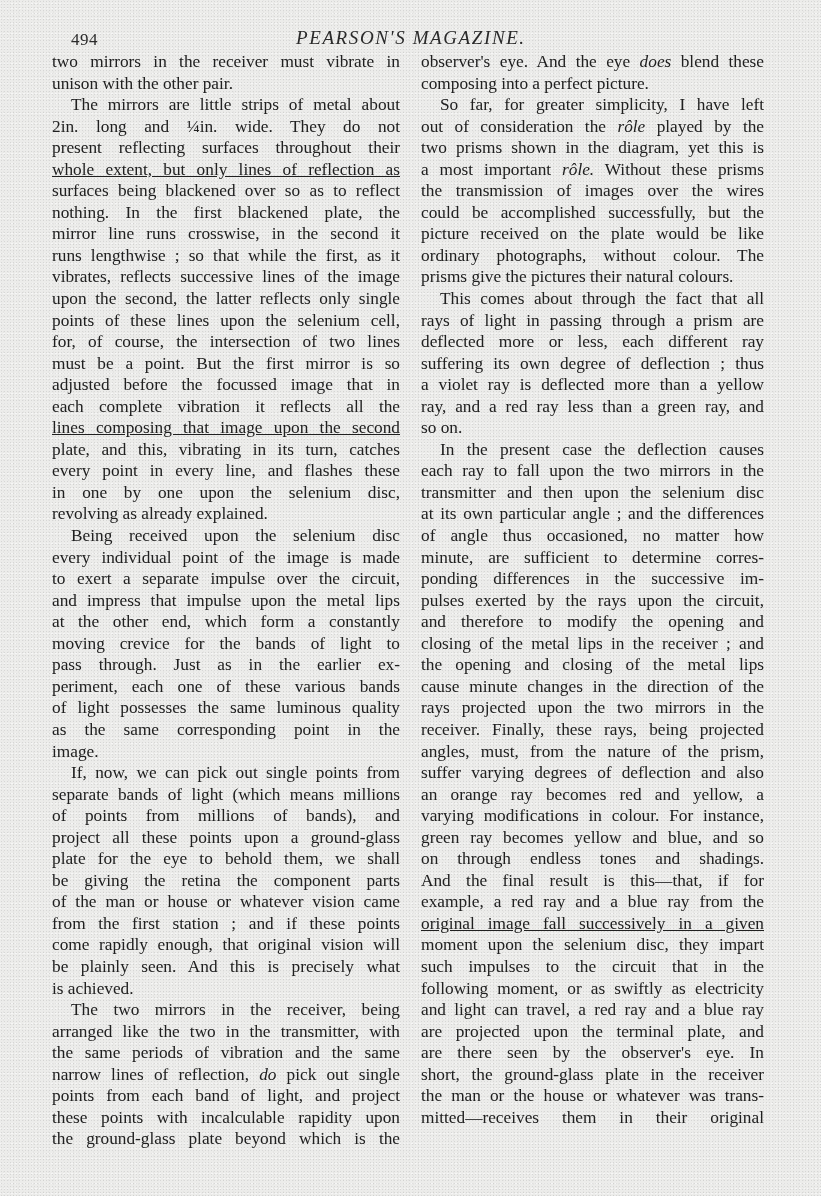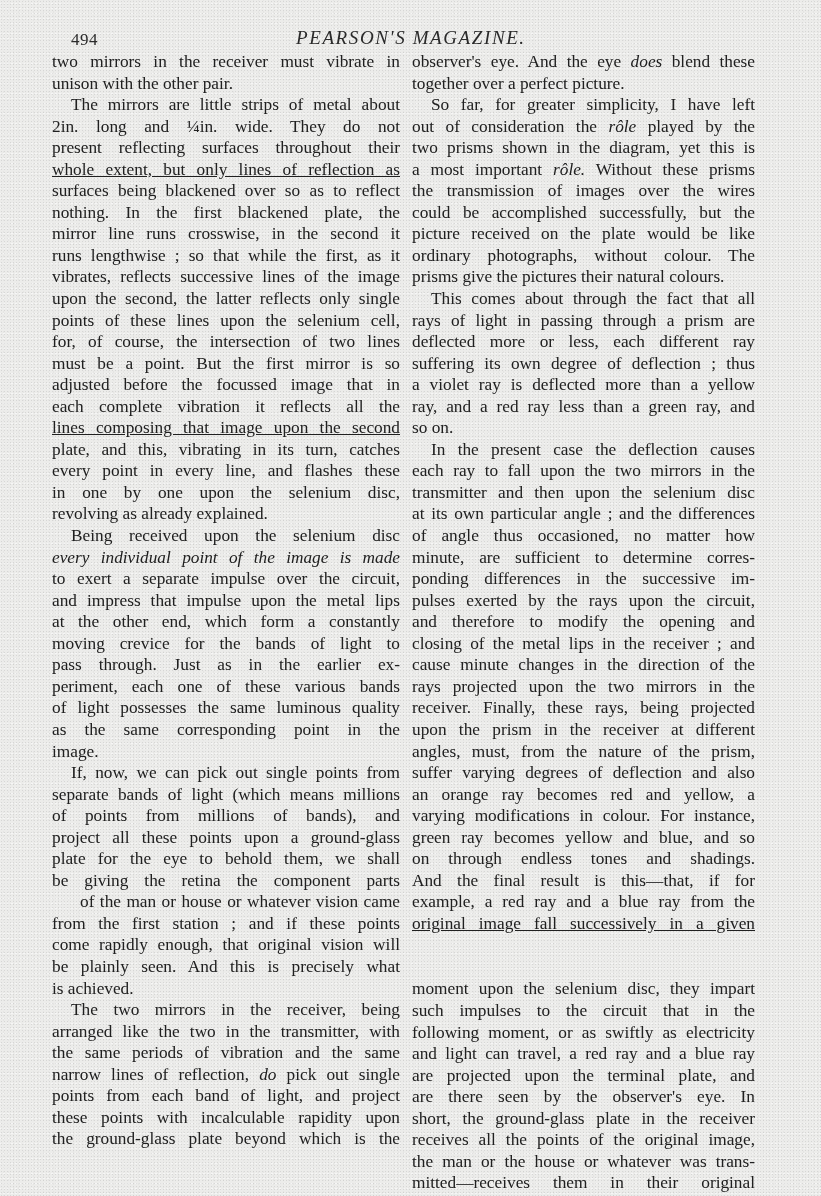--- a/index.html
+++ b/index.html
@@ -52,21 +52,21 @@
     }
     .column {
       position: absolute;
       top: 51px;
       font-size: 17.3px;
       line-height: 21.55px;
       text-align: justify;
       color: #202020;
     }
     .col-left { left: 52px; width: 348px; }
-    .col-right { left: 412px; width: 343px; }
+    .col-right { left: 421px; width: 343px; }
     .line {
       display: block;
       height: 21.55px;
       white-space: nowrap;
       text-align: justify;
       text-align-last: justify;
       overflow: visible;
     }
     .line.last {
       text-align-last: left;
@@ -102,52 +102,52 @@
       <div class="line" style="white-space: normal; overflow: hidden;">for, of course, the intersection of two lines<span style="display: inline-block; width: 100%; height: 0px;"></span></div>
       <div class="line" style="white-space: normal; overflow: hidden;">must be a point. But the first mirror is so<span style="display: inline-block; width: 100%; height: 0px;"></span></div>
       <div class="line" style="white-space: normal; overflow: hidden;">adjusted before the focussed image that in<span style="display: inline-block; width: 100%; height: 0px;"></span></div>
       <div class="line" style="white-space: normal; overflow: hidden;">each complete vibration it reflects all the<span style="display: inline-block; width: 100%; height: 0px;"></span></div>
       <div class="line" style="white-space: normal; overflow: hidden; text-decoration: underline;">lines composing that image upon the second<span style="display: inline-block; width: 100%; height: 0px;"></span></div>
       <div class="line" style="white-space: normal; overflow: hidden;">plate, and this, vibrating in its turn, catches<span style="display: inline-block; width: 100%; height: 0px;"></span></div>
       <div class="line" style="white-space: normal; overflow: hidden;">every point in every line, and flashes these<span style="display: inline-block; width: 100%; height: 0px;"></span></div>
       <div class="line" style="white-space: normal; overflow: hidden;">in one by one upon the selenium disc,<span style="display: inline-block; width: 100%; height: 0px;"></span></div>
       <div class="line last">revolving as already explained.</div>
       <div class="line indent" style="white-space: normal; overflow: hidden;">Being received upon the selenium disc<span style="display: inline-block; width: 100%; height: 0px;"></span></div>
-      <div class="line" style="white-space: normal; overflow: hidden; font-style: italic;">every individual point of the image is made<span style="display: inline-block; width: 100%; height: 0px;"></span></div>
+      <div class="line" style="white-space: normal; overflow: hidden;">every individual point of the image is made<span style="display: inline-block; width: 100%; height: 0px;"></span></div>
       <div class="line" style="white-space: normal; overflow: hidden;">to exert a separate impulse over the circuit,<span style="display: inline-block; width: 100%; height: 0px;"></span></div>
       <div class="line" style="white-space: normal; overflow: hidden;">and impress that impulse upon the metal lips<span style="display: inline-block; width: 100%; height: 0px;"></span></div>
       <div class="line" style="white-space: normal; overflow: hidden;">at the other end, which form a constantly<span style="display: inline-block; width: 100%; height: 0px;"></span></div>
       <div class="line" style="white-space: normal; overflow: hidden;">moving crevice for the bands of light to<span style="display: inline-block; width: 100%; height: 0px;"></span></div>
       <div class="line" style="white-space: normal; overflow: hidden;">pass through. Just as in the earlier ex-<span style="display: inline-block; width: 100%; height: 0px;"></span></div>
       <div class="line" style="white-space: normal; overflow: hidden;">periment, each one of these various bands<span style="display: inline-block; width: 100%; height: 0px;"></span></div>
       <div class="line" style="white-space: normal; overflow: hidden;">of light possesses the same luminous quality<span style="display: inline-block; width: 100%; height: 0px;"></span></div>
       <div class="line" style="white-space: normal; overflow: hidden;">as the same corresponding point in the<span style="display: inline-block; width: 100%; height: 0px;"></span></div>
       <div class="line last">image.</div>
       <div class="line indent" style="white-space: normal; overflow: hidden;">If, now, we can pick out single points from<span style="display: inline-block; width: 100%; height: 0px;"></span></div>
       <div class="line" style="white-space: normal; overflow: hidden;">separate bands of light (which means millions<span style="display: inline-block; width: 100%; height: 0px;"></span></div>
       <div class="line" style="white-space: normal; overflow: hidden;">of points from millions of bands), and<span style="display: inline-block; width: 100%; height: 0px;"></span></div>
       <div class="line" style="white-space: normal; overflow: hidden;">project all these points upon a ground-glass<span style="display: inline-block; width: 100%; height: 0px;"></span></div>
       <div class="line" style="white-space: normal; overflow: hidden;">plate for the eye to behold them, we shall<span style="display: inline-block; width: 100%; height: 0px;"></span></div>
       <div class="line" style="white-space: normal; overflow: hidden;">be giving the retina the component parts<span style="display: inline-block; width: 100%; height: 0px;"></span></div>
-      <div class="line" style="white-space: normal; overflow: hidden; margin-left: 28px;">of the man or house or whatever vision came<span style="display: inline-block; width: 100%; height: 0px;"></span></div>
+      <div class="line" style="white-space: normal; overflow: hidden;">of the man or house or whatever vision came<span style="display: inline-block; width: 100%; height: 0px;"></span></div>
       <div class="line" style="white-space: normal; overflow: hidden;">from the first station ; and if these points<span style="display: inline-block; width: 100%; height: 0px;"></span></div>
       <div class="line" style="white-space: normal; overflow: hidden;">come rapidly enough, that original vision will<span style="display: inline-block; width: 100%; height: 0px;"></span></div>
       <div class="line" style="white-space: normal; overflow: hidden;">be plainly seen. And this is precisely what<span style="display: inline-block; width: 100%; height: 0px;"></span></div>
       <div class="line last">is achieved.</div>
       <div class="line indent" style="white-space: normal; overflow: hidden;">The two mirrors in the receiver, being<span style="display: inline-block; width: 100%; height: 0px;"></span></div>
       <div class="line" style="white-space: normal; overflow: hidden;">arranged like the two in the transmitter, with<span style="display: inline-block; width: 100%; height: 0px;"></span></div>
       <div class="line" style="white-space: normal; overflow: hidden;">the same periods of vibration and the same<span style="display: inline-block; width: 100%; height: 0px;"></span></div>
       <div class="line" style="white-space: normal; overflow: hidden;">narrow lines of reflection, <span class="seg-italic">do</span> pick out single<span style="display: inline-block; width: 100%; height: 0px;"></span></div>
       <div class="line" style="white-space: normal; overflow: hidden;">points from each band of light, and project<span style="display: inline-block; width: 100%; height: 0px;"></span></div>
       <div class="line" style="white-space: normal; overflow: hidden;">these points with incalculable rapidity upon<span style="display: inline-block; width: 100%; height: 0px;"></span></div>
       <div class="line" style="white-space: normal; overflow: hidden;">the ground-glass plate beyond which is the<span style="display: inline-block; width: 100%; height: 0px;"></span></div>
     </div>
   <div class="column col-right">
       <div class="line" style="white-space: normal; overflow: hidden;">observer's eye. And the eye <span class="seg-italic">does</span> blend these<span style="display: inline-block; width: 100%; height: 0px;"></span></div>
-      <div class="line last">together over a perfect picture.</div>
+      <div class="line last">composing into a perfect picture.</div>
       <div class="line indent" style="white-space: normal; overflow: hidden;">So far, for greater simplicity, I have left<span style="display: inline-block; width: 100%; height: 0px;"></span></div>
       <div class="line" style="white-space: normal; overflow: hidden;">out of consideration the <span class="seg-italic">rôle</span> played by the<span style="display: inline-block; width: 100%; height: 0px;"></span></div>
       <div class="line" style="white-space: normal; overflow: hidden;">two prisms shown in the diagram, yet this is<span style="display: inline-block; width: 100%; height: 0px;"></span></div>
       <div class="line" style="white-space: normal; overflow: hidden;">a most important <span class="seg-italic">rôle.</span> Without these prisms<span style="display: inline-block; width: 100%; height: 0px;"></span></div>
       <div class="line" style="white-space: normal; overflow: hidden;">the transmission of images over the wires<span style="display: inline-block; width: 100%; height: 0px;"></span></div>
       <div class="line" style="white-space: normal; overflow: hidden;">could be accomplished successfully, but the<span style="display: inline-block; width: 100%; height: 0px;"></span></div>
       <div class="line" style="white-space: normal; overflow: hidden;">picture received on the plate would be like<span style="display: inline-block; width: 100%; height: 0px;"></span></div>
       <div class="line" style="white-space: normal; overflow: hidden;">ordinary photographs, without colour. The<span style="display: inline-block; width: 100%; height: 0px;"></span></div>
       <div class="line last">prisms give the pictures their natural colours.</div>
       <div class="line indent" style="white-space: normal; overflow: hidden;">This comes about through the fact that all<span style="display: inline-block; width: 100%; height: 0px;"></span></div>
@@ -160,37 +160,36 @@
       <div class="line indent" style="white-space: normal; overflow: hidden;">In the present case the deflection causes<span style="display: inline-block; width: 100%; height: 0px;"></span></div>
       <div class="line" style="white-space: normal; overflow: hidden;">each ray to fall upon the two mirrors in the<span style="display: inline-block; width: 100%; height: 0px;"></span></div>
       <div class="line" style="white-space: normal; overflow: hidden;">transmitter and then upon the selenium disc<span style="display: inline-block; width: 100%; height: 0px;"></span></div>
       <div class="line" style="white-space: normal; overflow: hidden;">at its own particular angle ; and the differences<span style="display: inline-block; width: 100%; height: 0px;"></span></div>
       <div class="line" style="white-space: normal; overflow: hidden;">of angle thus occasioned, no matter how<span style="display: inline-block; width: 100%; height: 0px;"></span></div>
       <div class="line" style="white-space: normal; overflow: hidden;">minute, are sufficient to determine corres-<span style="display: inline-block; width: 100%; height: 0px;"></span></div>
       <div class="line" style="white-space: normal; overflow: hidden;">ponding differences in the successive im-<span style="display: inline-block; width: 100%; height: 0px;"></span></div>
       <div class="line" style="white-space: normal; overflow: hidden;">pulses exerted by the rays upon the circuit,<span style="display: inline-block; width: 100%; height: 0px;"></span></div>
       <div class="line" style="white-space: normal; overflow: hidden;">and therefore to modify the opening and<span style="display: inline-block; width: 100%; height: 0px;"></span></div>
       <div class="line" style="white-space: normal; overflow: hidden;">closing of the metal lips in the receiver ; and<span style="display: inline-block; width: 100%; height: 0px;"></span></div>
+      <div class="line" style="white-space: normal; overflow: hidden;">the opening and closing of the metal lips<span style="display: inline-block; width: 100%; height: 0px;"></span></div>
       <div class="line" style="white-space: normal; overflow: hidden;">cause minute changes in the direction of the<span style="display: inline-block; width: 100%; height: 0px;"></span></div>
       <div class="line" style="white-space: normal; overflow: hidden;">rays projected upon the two mirrors in the<span style="display: inline-block; width: 100%; height: 0px;"></span></div>
       <div class="line" style="white-space: normal; overflow: hidden;">receiver. Finally, these rays, being projected<span style="display: inline-block; width: 100%; height: 0px;"></span></div>
-      <div class="line" style="white-space: normal; overflow: hidden;">upon the prism in the receiver at different<span style="display: inline-block; width: 100%; height: 0px;"></span></div>
       <div class="line" style="white-space: normal; overflow: hidden;">angles, must, from the nature of the prism,<span style="display: inline-block; width: 100%; height: 0px;"></span></div>
       <div class="line" style="white-space: normal; overflow: hidden;">suffer varying degrees of deflection and also<span style="display: inline-block; width: 100%; height: 0px;"></span></div>
       <div class="line" style="white-space: normal; overflow: hidden;">an orange ray becomes red and yellow, a<span style="display: inline-block; width: 100%; height: 0px;"></span></div>
       <div class="line" style="white-space: normal; overflow: hidden;">varying modifications in colour. For instance,<span style="display: inline-block; width: 100%; height: 0px;"></span></div>
       <div class="line" style="white-space: normal; overflow: hidden;">green ray becomes yellow and blue, and so<span style="display: inline-block; width: 100%; height: 0px;"></span></div>
       <div class="line" style="white-space: normal; overflow: hidden;">on through endless tones and shadings.<span style="display: inline-block; width: 100%; height: 0px;"></span></div>
       <div class="line" style="white-space: normal; overflow: hidden;">And the final result is this—that, if for<span style="display: inline-block; width: 100%; height: 0px;"></span></div>
       <div class="line" style="white-space: normal; overflow: hidden;">example, a red ray and a blue ray from the<span style="display: inline-block; width: 100%; height: 0px;"></span></div>
       <div class="line" style="white-space: normal; overflow: hidden; text-decoration: underline;">original image fall successively in a given<span style="display: inline-block; width: 100%; height: 0px;"></span></div>
-      <div class="line" style="white-space: normal; overflow: hidden; margin-top: 44px;">moment upon the selenium disc, they impart<span style="display: inline-block; width: 100%; height: 0px;"></span></div>
+      <div class="line" style="white-space: normal; overflow: hidden;">moment upon the selenium disc, they impart<span style="display: inline-block; width: 100%; height: 0px;"></span></div>
       <div class="line" style="white-space: normal; overflow: hidden;">such impulses to the circuit that in the<span style="display: inline-block; width: 100%; height: 0px;"></span></div>
       <div class="line" style="white-space: normal; overflow: hidden;">following moment, or as swiftly as electricity<span style="display: inline-block; width: 100%; height: 0px;"></span></div>
       <div class="line" style="white-space: normal; overflow: hidden;">and light can travel, a red ray and a blue ray<span style="display: inline-block; width: 100%; height: 0px;"></span></div>
       <div class="line" style="white-space: normal; overflow: hidden;">are projected upon the terminal plate, and<span style="display: inline-block; width: 100%; height: 0px;"></span></div>
       <div class="line" style="white-space: normal; overflow: hidden;">are there seen by the observer's eye. In<span style="display: inline-block; width: 100%; height: 0px;"></span></div>
       <div class="line" style="white-space: normal; overflow: hidden;">short, the ground-glass plate in the receiver<span style="display: inline-block; width: 100%; height: 0px;"></span></div>
-      <div class="line" style="white-space: normal; overflow: hidden;">receives all the points of the original image,<span style="display: inline-block; width: 100%; height: 0px;"></span></div>
       <div class="line" style="white-space: normal; overflow: hidden;">the man or the house or whatever was trans-<span style="display: inline-block; width: 100%; height: 0px;"></span></div>
       <div class="line" style="white-space: normal; overflow: hidden;">mitted—receives them in their original<span style="display: inline-block; width: 100%; height: 0px;"></span></div>
     </div>
 </div>
 
 </body></html>

